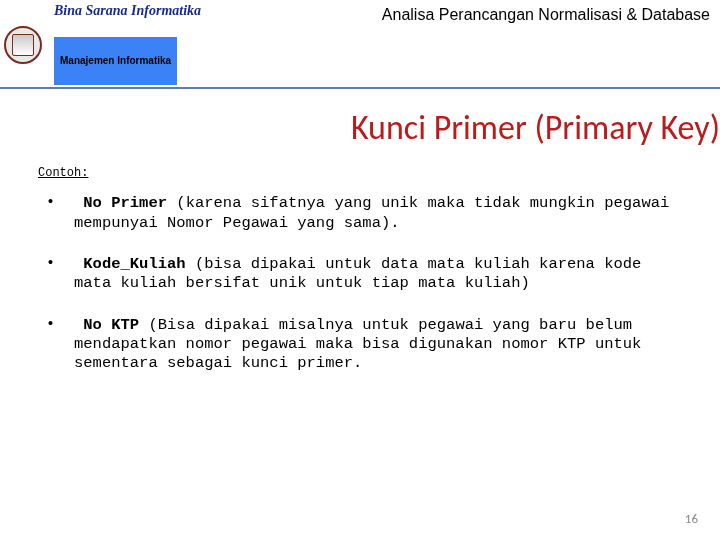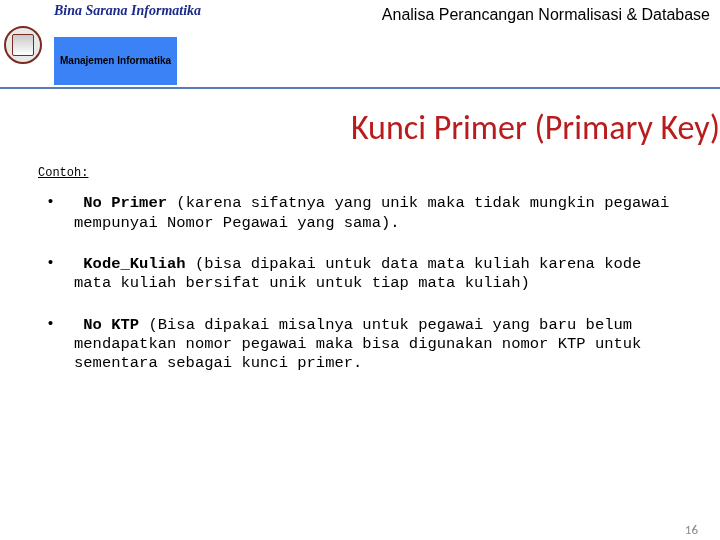--- a/index.html
+++ b/index.html
@@ -102,21 +102,21 @@
   ul.points li::before {
     content: "•";
     position: absolute;
     left: 6px;
     top: 0;
     font-size: 15px;
   }
   .bold { font-weight: bold; }
   .page-number {
     position: absolute;
-    bottom: 3px;
+    bottom: 14px;
     right: 22px;
     font-size: 13px;
     color: #8a8a8a;
     font-family: Calibri, Arial, sans-serif;
   }
 </style>
 </head>
 <body>
 
 <div class="header">

